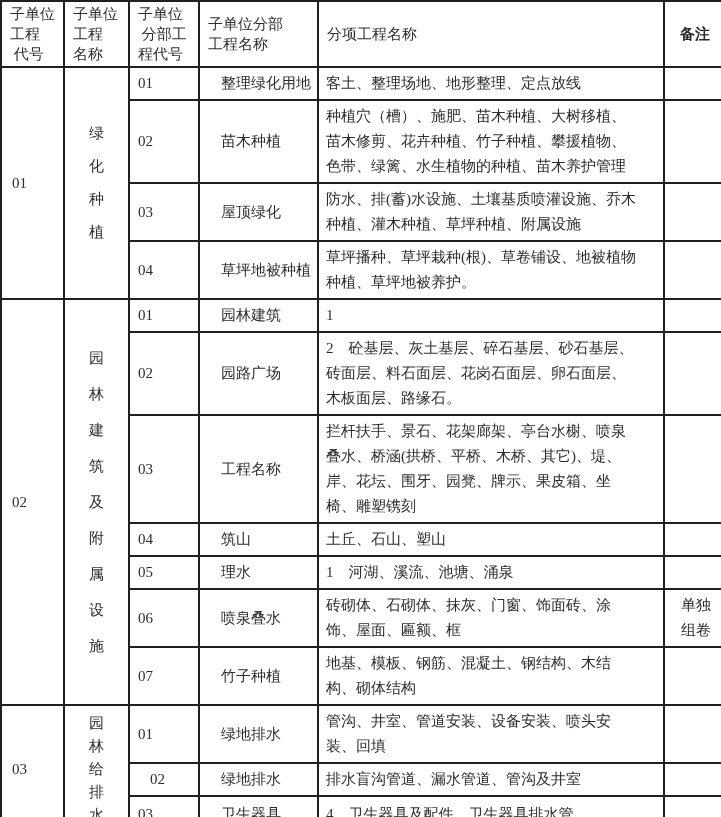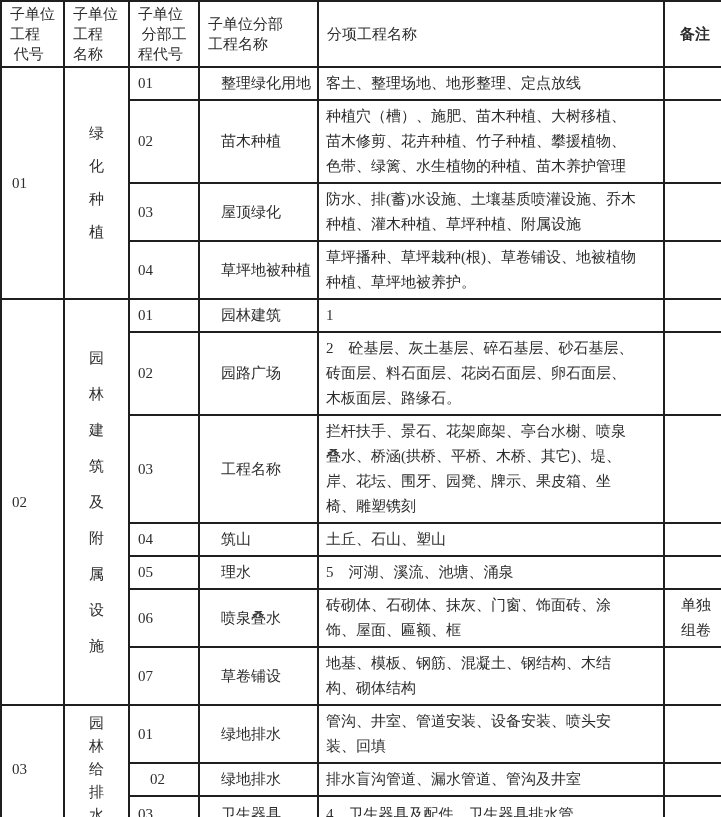--- a/index.html
+++ b/index.html
@@ -143,33 +143,33 @@
     </tr>
     <tr style="height:27px">
       <td class="code">04</td>
       <td class="name">筑山</td>
       <td class="items">土丘、石山、塑山</td>
       <td class="remark"></td>
     </tr>
     <tr style="height:27px">
       <td class="code">05</td>
       <td class="name">理水</td>
-      <td class="items">5　河湖、溪流、池塘、涌泉</td>
+      <td class="items">1　河湖、溪流、池塘、涌泉</td>
       <td class="remark"></td>
     </tr>
     <tr style="height:54px">
       <td class="code">06</td>
       <td class="name">喷泉叠水</td>
       <td class="items">砖砌体、石砌体、抹灰、门窗、饰面砖、涂饰、屋面、匾额、框</td>
       <td class="remark">单独
 组卷</td>
     </tr>
     <tr style="height:57px">
       <td class="code">07</td>
-      <td class="name">草卷铺设</td>
+      <td class="name">竹子种植</td>
       <td class="items">地基、模板、钢筋、混凝土、钢结构、木结构、砌体结构</td>
       <td class="remark"></td>
     </tr>
 
     <tr style="height:48px">
       <td class="sec-code" rowspan="3">03</td>
       <td class="sec-name lh23" rowspan="3">园
 林
 给
 排

